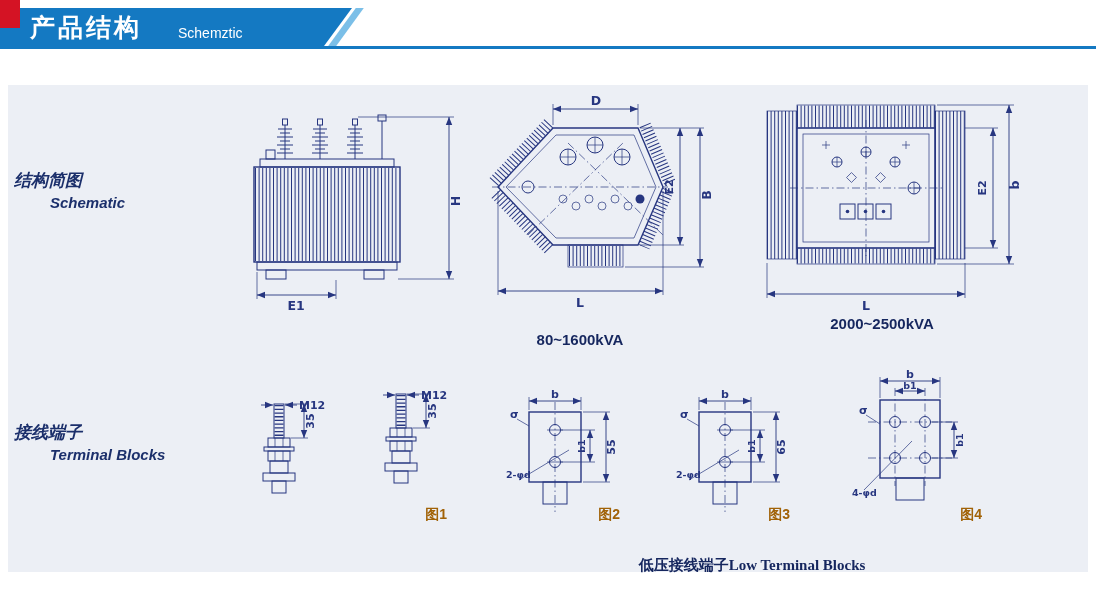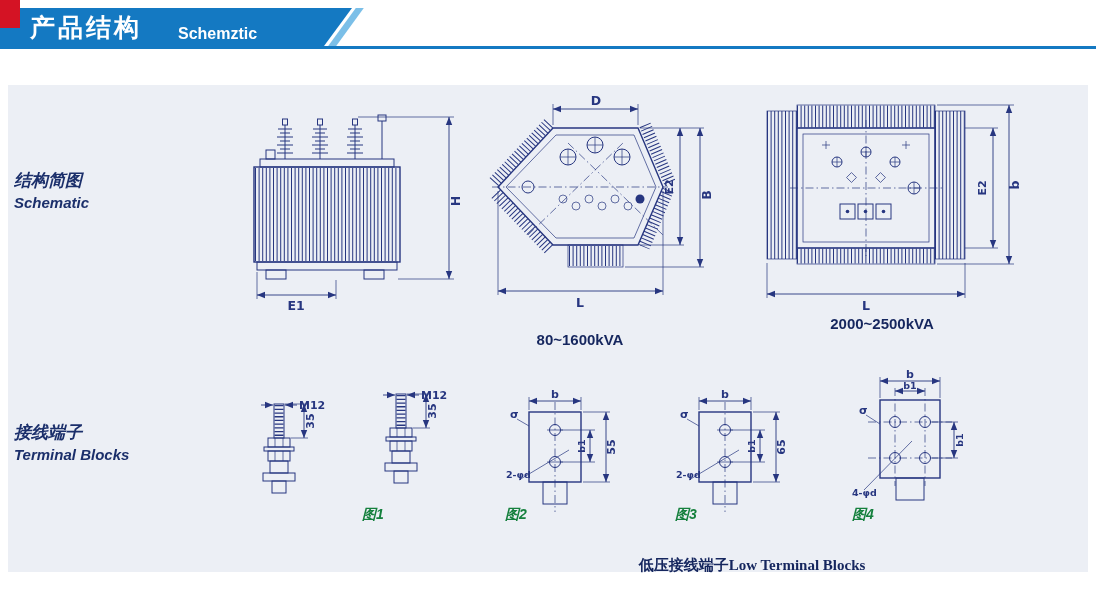--- a/index.html
+++ b/index.html
@@ -7,48 +7,48 @@
         font-family:"Liberation Sans",sans-serif;}
 
   
   .red-square{position:absolute;left:0;top:2;width:20px;height:28px;background:#d41324;}
   .banner{position:absolute;left:0;top:8px;width:352px;height:38px;background:#1479c2;
           clip-path:polygon(0 0,100% 0,calc(100% - 28px) 100%,0 100%);}
   .banner-accent{position:absolute;left:342px;top:8px;width:8px;height:38px;background:#7bbfe8;
           transform:skewX(-36deg);}
   .banner-line{position:absolute;left:0;top:46px;width:100%;height:3px;background:#1479c2;}
   .banner-title{position:absolute;left:30px;top:11px;font-size:25px;font-weight:700;color:#ffffff;letter-spacing:3px;}
-  .banner-sub{position:absolute;left:178px;top:25px;font-size:16px;color:#ffffff;font-weight:bold;}
+  .banner-sub{position:absolute;left:178px;top:25px;font-size:14px;color:#ffffff;}
 
   
   .panel{position:absolute;left:8px;top:85px;width:1080px;height:487px;background:#eceff5;}
 
   .sec-label{position:absolute;color:#1b2f6b;line-height:1.35;font-style:italic;}
   .sec-zh{font-size:17px;font-weight:700;}
-  .sec-en{font-size:15px;font-weight:700;}
+  .sec-en{font-size:15px;font-weight:700;margin-left:36px;}
 
   .abs{position:absolute;}
   svg{overflow:visible;display:block;}
 
   
   .ln  {stroke:#273680;fill:none;stroke-width:1;}
   .ln2 {stroke:#273680;fill:none;stroke-width:1.4;}
   .thin{stroke:#273680;fill:none;stroke-width:0.7;}
   .dim {stroke:#273680;fill:none;stroke-width:0.9;}
   .cl  {stroke:#273680;fill:none;stroke-width:0.7;stroke-dasharray:8 3 1.5 3;}
   .fins{stroke:#273680;fill:none;stroke-dasharray:1 2.6;}
   .thr {stroke:#273680;fill:none;stroke-width:9;stroke-dasharray:1.3 2.4;}
   .fillc{fill:#273680;stroke:none;}
   .dtx  {fill:#273680;font:700 11px "DejaVu Sans",sans-serif;}
   .dtx2 {fill:#273680;font:700 12.5px "DejaVu Sans",sans-serif;}
   .dtx-s{fill:#273680;font:700 9.5px "DejaVu Sans",sans-serif;}
   .mid{text-anchor:middle;}
 
   .kva-caption{position:absolute;text-align:center;font-size:15px;font-weight:700;color:#15265e;}
-  .fig-caption{position:absolute;text-align:left;font-size:14px;font-weight:700;color:#15803d;font-style:italic;}
+  .fig-caption{position:absolute;text-align:right;font-size:14px;font-weight:700;color:#a16207;}
   .tb-caption{position:absolute;text-align:center;font-size:15px;font-weight:700;color:#15265e;}
 </style>
 </head>
 <body>
 
 <svg width="0" height="0" style="position:absolute" aria-hidden="true">
   <defs>
     <marker id="arw" viewBox="0 0 8 8" refX="8" refY="4" markerWidth="8" markerHeight="8" orient="auto-start-reverse" markerUnits="userSpaceOnUse">
       <path d="M0,0.8 L8,4 L0,7.2 Z" fill="#273680"></path>
     </marker>

